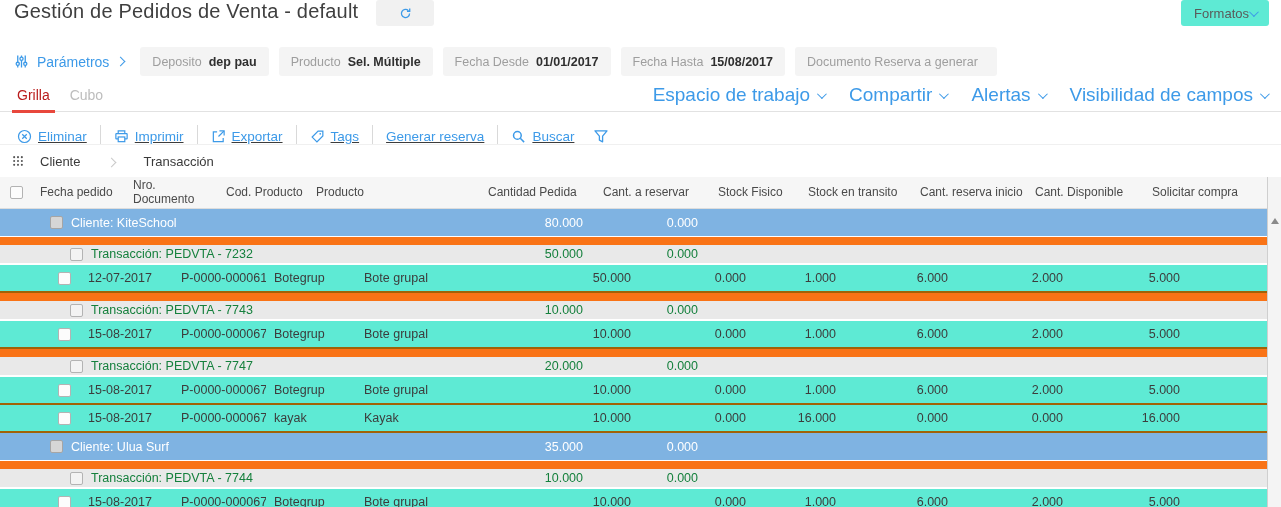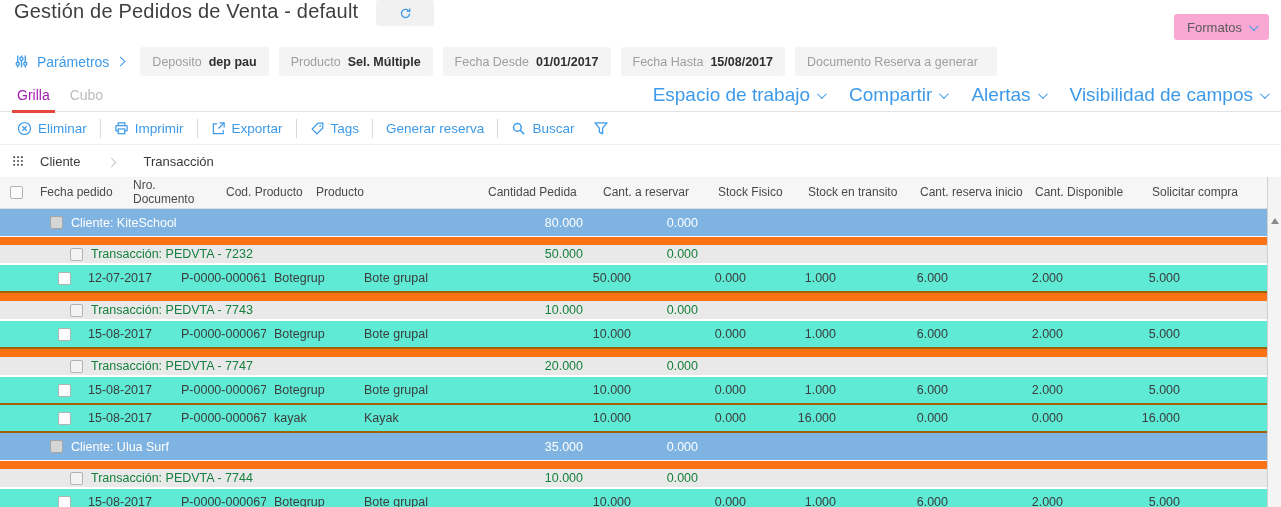--- a/index.html
+++ b/index.html
@@ -7,44 +7,44 @@
   body {
     width:1281px; height:507px; overflow:hidden; position:relative;
     background:#fff; color:#3c3c3c;
     font-family:"Liberation Sans", sans-serif;
   }
   
   .titlebar { display:flex; align-items:flex-start; height:44px; padding:0 12px 0 14px; }
   .title { font-size:20px; color:#3f3f3f; letter-spacing:.2px; }
   .refresh-btn { margin-left:18px; width:58px; height:26px; background:#f1f1f1; border-radius:3px;
     display:flex; align-items:center; justify-content:center; color:#3d9ae8; cursor:pointer; }
-  .formatos-btn { margin-left:auto; background:#f9a8d4; border-radius:3px; height:26px; padding:0 13px;
-    display:flex; align-items:center; gap:7px; font-size:13px; color:#5a5a5a; cursor:pointer;margin-top:14px; }
+  .formatos-btn { margin-left:auto; background:#5eead4; border-radius:3px; height:26px; padding:0 13px;
+    display:flex; align-items:center; font-size:13px; color:#5a5a5a; cursor:pointer; }
   .chev { width:7px; height:7px; border-right:1.7px solid currentColor; border-bottom:1.7px solid currentColor;
     display:inline-block; transform:rotate(45deg) translateY(-2px); }
   .chev.blue { color:#3d9ae8; }
   .chev-r { width:7px; height:7px; border-right:1.6px solid currentColor; border-top:1.6px solid currentColor;
     display:inline-block; transform:rotate(45deg); }
   
   .params { display:flex; align-items:center; height:35px; padding:0 14px 0 14px; gap:10px; }
   .params-toggle { display:flex; align-items:center; gap:8px; color:#3d9ae8; font-size:14px; margin-right:6px; cursor:pointer; white-space:nowrap; }
   .chip { background:#f4f4f4; border-radius:3px; padding:0 12px; height:29px; display:flex; align-items:center;
     font-size:12.5px; white-space:nowrap; cursor:pointer; }
   .chip-label { color:#9e9e9e; margin-right:7px; }
   .chip-value { color:#2f2f2f; font-weight:700; }
   
   .tabsrow { display:flex; align-items:center; height:33px; border-bottom:1px solid #e2e2e2; padding-right:14px; }
   .tab { font-size:14px; padding:0 3px; margin-left:14px; height:33px; display:flex; align-items:center;
     position:relative; color:#bdbdbd; cursor:pointer; }
-  .tab.active { color:#a21caf; }
+  .tab.active { color:#b91c1c; }
   .tab.active::after { content:""; position:absolute; left:-2px; right:-2px; bottom:-1px; height:3px; background:#e8473c; }
   .viewlinks { margin-left:auto; display:flex; gap:25px; align-items:center; }
   .viewlink { color:#3d9ae8; font-size:19px; display:flex; align-items:center; gap:7px; cursor:pointer; white-space:nowrap; }
   
-  .toolbar { display:flex; align-items:center; height:32px; padding:0 4px; }
+  .toolbar { display:flex; align-items:flex-end; height:32px; padding:0 4px;text-decoration:underline; }
   .tbtn { display:flex; align-items:center; gap:6px; color:#3d9ae8; font-size:13.5px; padding:0 13px; cursor:pointer; white-space:nowrap; }
   .tdiv { width:1px; height:19px; background:#d9d9d9; }
   .funnel-btn { color:#3d9ae8; padding:0 6px; display:flex; cursor:pointer; }
   
   .groupingrow { display:flex; align-items:center; height:33px; padding:16px 10px; border-top:1px solid #f0f0f0; }
   .grid-icon { color:#555; margin:0 16px 0 2px; display:flex; cursor:grab; }
   .group-item { font-size:13px; color:#3a3a3a; margin-right:28px; cursor:pointer; }
   .gchev { color:#c9c9c9; margin-right:28px; }
   
   .table { --cols:32px 93px 93px 90px 172px 115px 115px 90px 112px 115px 117px 123px; width:1267px; }

